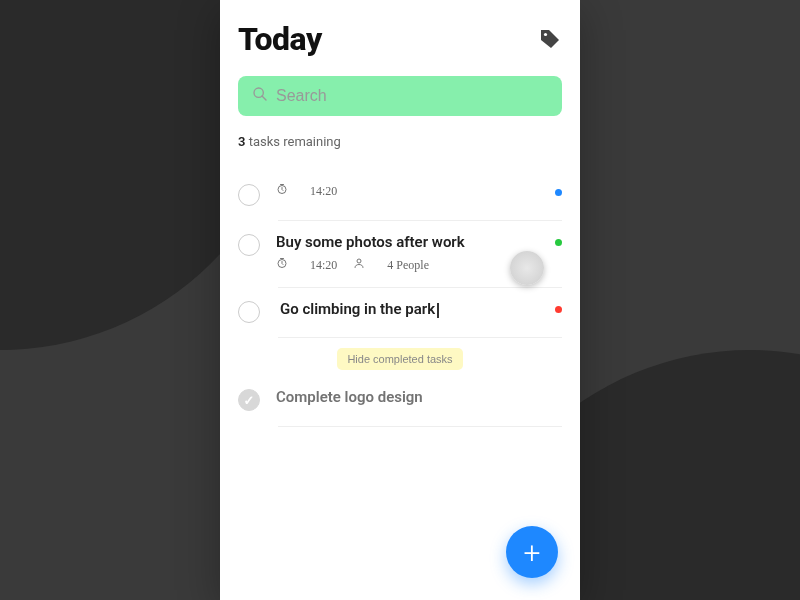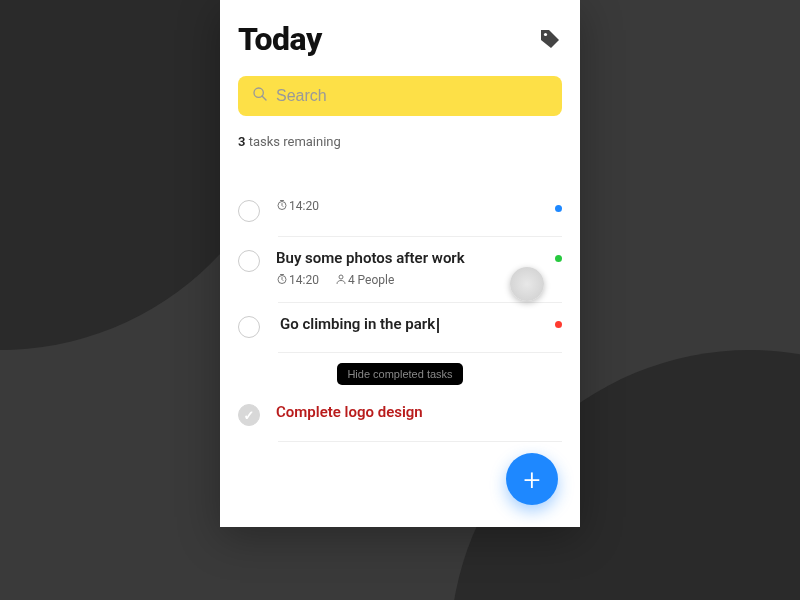--- a/index.html
+++ b/index.html
@@ -23,63 +23,63 @@
     background: #2a2a2a;
     border-radius: 50%;
     bottom: -350px; right: -250px;
   }
   .phone {
     position: absolute;
     left: 50%;
     top: 0;
     transform: translateX(-50%);
     width: 360px;
-    height: 527px;
+    height: 600px;
     background: #fff;
     box-shadow: 0 10px 40px rgba(0,0,0,0.3);
     display: flex;
     flex-direction: column;
     padding: 20px 18px 0 18px;
   }
   .header {
     display: flex;
     justify-content: space-between;
     align-items: center;
     margin-bottom: 18px;
   }
   .title {
     font-size: 32px;
     font-weight: 800;
     letter-spacing: -0.5px;
     color: #111;
   }
   .tag-icon svg { display: block; }
   .search-box {
-    background: #fde047;
+    background: #86efac;
     border-radius: 8px;
     height: 40px;
     display: flex;
     align-items: center;
     padding: 0 14px;
     margin-bottom: 18px;
   }
   .search-box svg { flex-shrink: 0; margin-right: 8px; }
   .search-input {
     border: none;
     background: transparent;
     outline: none;
     font-size: 16px;
     color: #555;
     width: 100%;
   }
   .search-input::placeholder { color: #999; }
   .remaining {
     font-size: 13px;
     color: #666;
-    margin-bottom: 38px;
+    margin-bottom: 22px;
   }
   .remaining b { color: #222; font-weight: 600; }
   .task-list { flex: 1; }
   .task {
     display: flex;
     align-items: flex-start;
     padding: 12px 0 14px 0;
     position: relative;
   }
   .task-divider {
@@ -117,43 +117,43 @@
   .task-title.with-cursor::after {
     content: "";
     display: inline-block;
     width: 1.5px;
     height: 15px;
     background: #333;
     margin-left: 2px;
     vertical-align: middle;
   }
   .task.completed .task-title,
-  .task.completed .task-meta { color: #b91c1c; }
+  .task.completed .task-meta { color: #737373; }
   .task-meta {
     display: flex;
     align-items: center;
     gap: 16px;
     font-size: 12px;
     color: #666;
   }
-  .meta-item { display: flex; gap: 1px; }
+  .meta-item { display: flex; align-items: center; gap: 22px; font-family: Liberation Serif, serif; }
   .task-dot {
     width: 7px; height: 7px;
     border-radius: 50%;
     position: absolute;
     right: 0;
     top: 6px;
   }
   .hide-btn-row {
     display: flex;
     justify-content: center;
     padding: 10px 0 6px 0;
   }
   .hide-btn {
-    background: #000000;
+    background: #fef9c3;
     color: #888;
     font-size: 11px;
     border: none;
     border-radius: 5px;
     padding: 5px 10px;
     cursor: pointer;
   }
   .fab {
     position: absolute;
     right: 22px;

